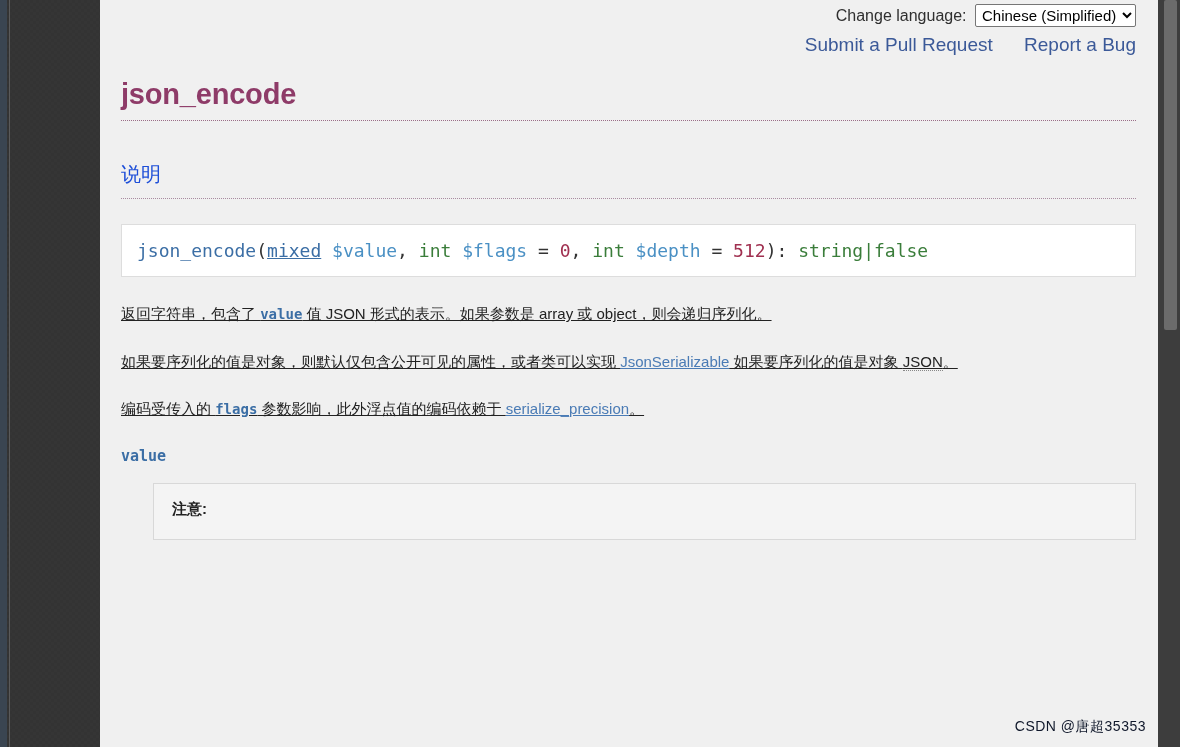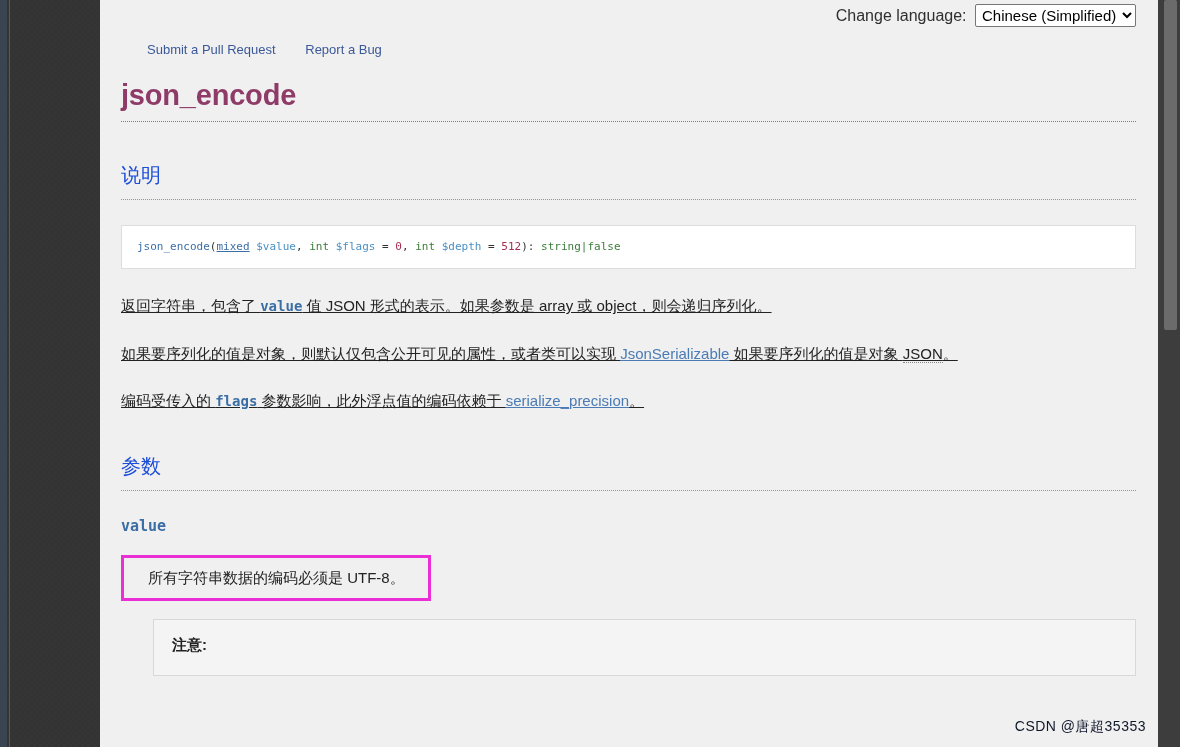--- a/index.html
+++ b/index.html
@@ -90,22 +90,23 @@
     font-size: 15px;
     padding: 1px 2px;
     margin-left: 4px;
     vertical-align: middle;
     border: 1px solid #767676;
     background: #ffffff;
     color: #000;
     border-radius: 2px;
   }
   .edit-bar {
-    margin-top: 15px;
-    font-size: 13px;
+    text-align: right;
+    margin-top: 7px;
+    font-size: 19px;
   }
   .edit-bar a {
     color: #3b5998;
     text-decoration: none;
     margin-left: 26px;
   }
 
   
   h1.refname {
     font-size: 29px;
@@ -132,21 +133,21 @@
   }
   .verinfo .line2 { }
 
   
   .methodsynopsis {
     margin-top: 25px;
     background: #ffffff;
     border: 1px solid #dddddd;
     padding: 14px 15px;
     font-family: "DejaVu Sans Mono", "Liberation Mono", monospace;
-    font-size: 11px;
+    font-size: 18px;
     line-height: 1.3;
     color: #333;
     white-space: nowrap;
     overflow: hidden;
   }
   .t-methodname { color: #3b6ea5; }
   .t-type       { color: #3a7d3a; }
   .t-type-u     { color: #3b6ea5; text-decoration: underline; }
   .t-param      { color: #4a90c4; }
   .t-number     { color: #a03050; }
@@ -264,28 +265,24 @@
     <div class="methodsynopsis">
       <span class="t-methodname">json_encode</span><span class="t-punct">(</span><span class="t-type-u">mixed</span><span class="t-param"> $value</span><span class="t-punct">, </span><span class="t-type">int</span><span class="t-param"> $flags</span><span class="t-punct"> = </span><span class="t-number">0</span><span class="t-punct">, </span><span class="t-type">int</span><span class="t-param"> $depth</span><span class="t-punct"> = </span><span class="t-number">512</span><span class="t-punct">)</span><span class="t-punct">: </span><span class="t-rettype">string|false</span>
     </div>
 
     <p class="para first"><span>返回字符串，包含了 </span><code class="inline">value</code><span> 值 JSON 形式的表示。如果参数是 array 或 object，则会递归序列化。</span></p>
 
     <p class="para"><span>如果要序列化的值是对象，则默认仅包含公开可见的属性，或者类可以实现 </span><a class="link" href="#">JsonSerializable</a><span> 如果要序列化的值是对象 </span><abbr class="acr">JSON</abbr><span>。</span></p>
 
     <p class="para"><span>编码受传入的 </span><code class="inline">flags</code><span> 参数影响，此外浮点值的编码依赖于 </span><a class="link" href="#">serialize_precision</a><span>。</span></p>
 
-    <h2 class="section">参数</h2>
 
     <div class="param-name">value</div>
 
 
-    <div class="highlight-box">
-      <span>所有字符串数据的编码必须是 UTF-8。</span>
-    </div>
 
     <div class="note-box">
       <div class="note-title">注意:</div>
 
     </div>
 
   </div>
 </div>
 
 <div id="scrollbar-track">

